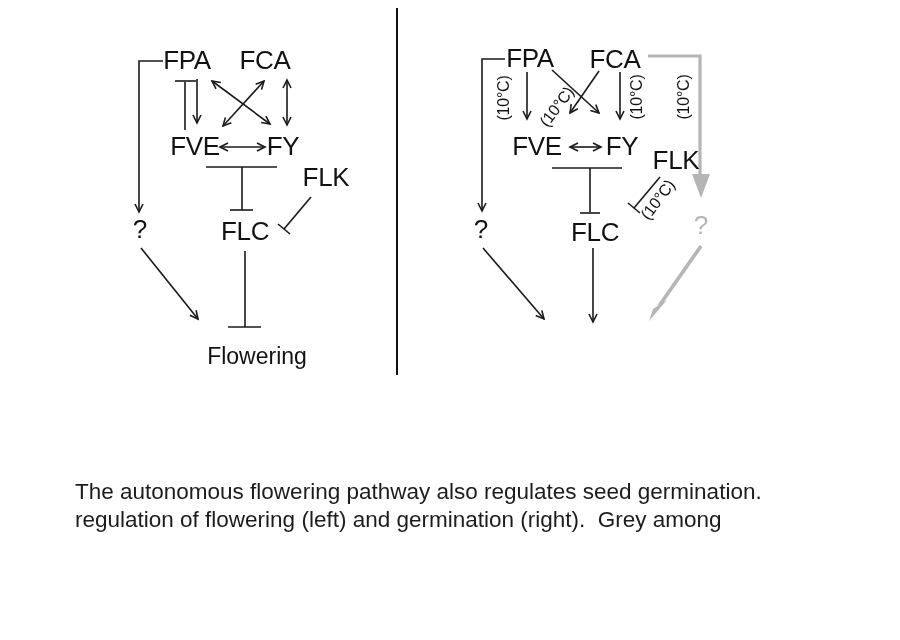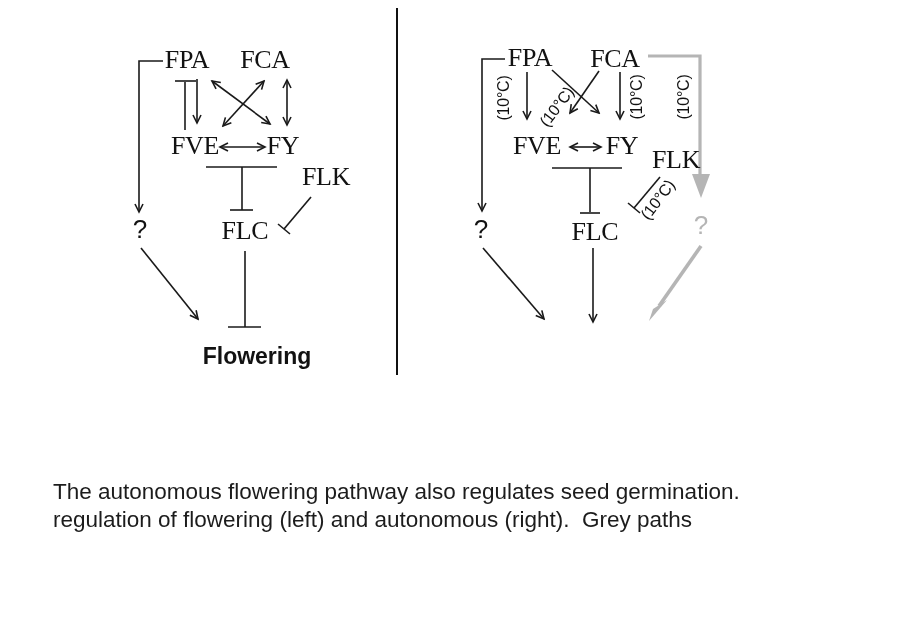--- a/index.html
+++ b/index.html
@@ -5,32 +5,32 @@
   html,body{margin:0;padding:0;background:#ffffff;}
   .page{
     position:relative;width:900px;height:640px;background:#ffffff;overflow:hidden;
     font-family:"Liberation Sans","DejaVu Sans",sans-serif;
   }
   .diagram-svg{position:absolute;left:0;top:0;}
   .lbl{
     position:absolute;transform:translate(-50%,-50%);
     white-space:nowrap;color:#121212;
   }
-  .gene{font-size:26px;letter-spacing:-0.3px;font-family:Liberation Serif, serif;}
+  .gene{font-size:26px;letter-spacing:-0.3px;}
   .qmark{font-size:26px;}
-  .outcome{font-size:23px;font-weight:bold;}
+  .outcome{font-size:23px;}
   .temp{font-size:16px;letter-spacing:-0.2px;}
   .rot90{transform:translate(-50%,-50%) rotate(-90deg);}
   .rot53{transform:translate(-50%,-50%) rotate(-53deg);}
   .grey-text{color:#b5b5b5;}
   .caption{
     position:absolute;left:53px;top:478px;width:840px;
     font-size:22.5px;line-height:27.5px;color:#1c1c1c;
   }
-  .caption div{white-space:pre-wrap;}
+  .caption div{white-space:pre-wrap;margin-left:22px;}
 </style>
 </head>
 <body>
 
 <div class="page">
 
   <svg class="diagram-svg" width="900" height="440" viewBox="0 0 900 440">
     <defs>
       <marker id="ah" markerUnits="userSpaceOnUse" markerWidth="12" markerHeight="12" viewBox="0 0 12 12" refX="10" refY="6" orient="auto-start-reverse">
         <path d="M2,2 L10,6 L2,10" fill="none" stroke="#1a1a1a" stroke-width="1.6"></path>
@@ -113,16 +113,16 @@
   <div class="lbl qmark grey-text" style="left:701px;top:225px">?</div>
 
   <div class="lbl temp rot90" style="left:504px;top:98px">(10°C)</div>
   <div class="lbl temp rot53" style="left:557px;top:107px">(10°C)</div>
   <div class="lbl temp rot90" style="left:637px;top:97px">(10°C)</div>
   <div class="lbl temp rot90" style="left:684px;top:97px">(10°C)</div>
   <div class="lbl temp rot53" style="left:658px;top:200px">(10°C)</div>
 
   <div class="caption">
     <div>The autonomous flowering pathway also regulates seed germination.</div>
-    <div>regulation of flowering (left) and autonomous (right).  Grey paths</div>
+    <div>regulation of flowering (left) and germination (right).  Grey among</div>
   </div>
 
 </div>
 
 </body></html>

